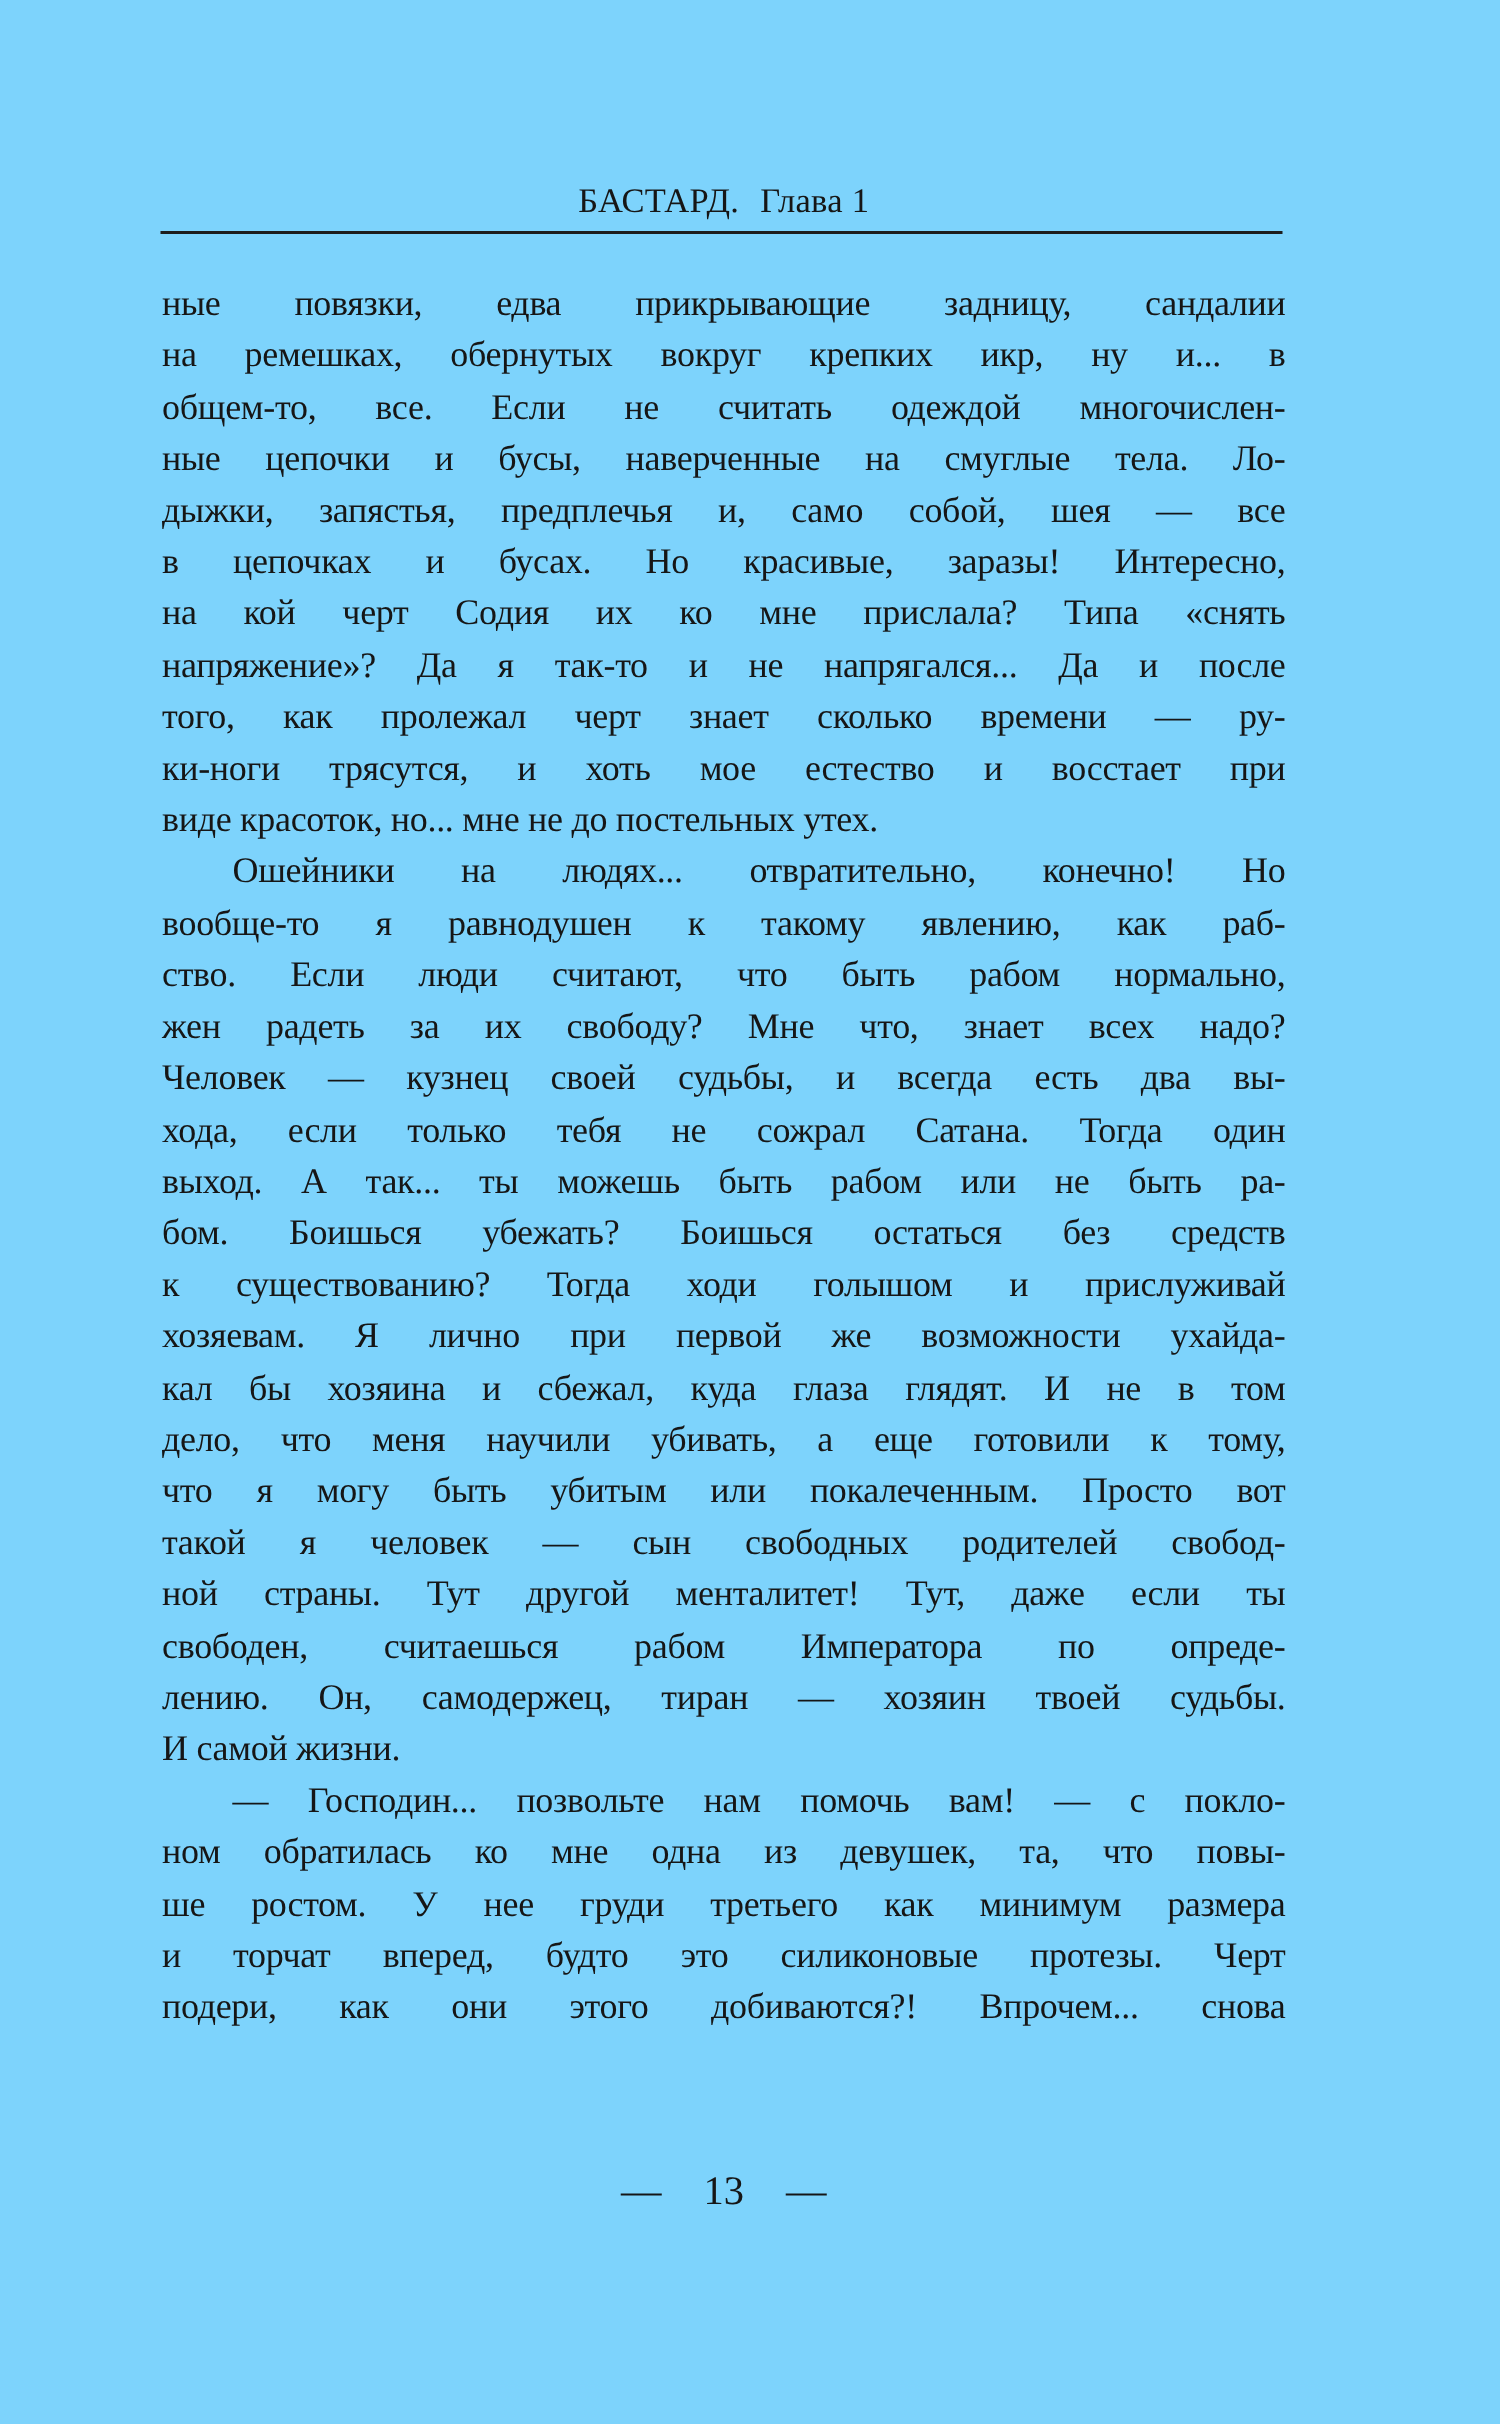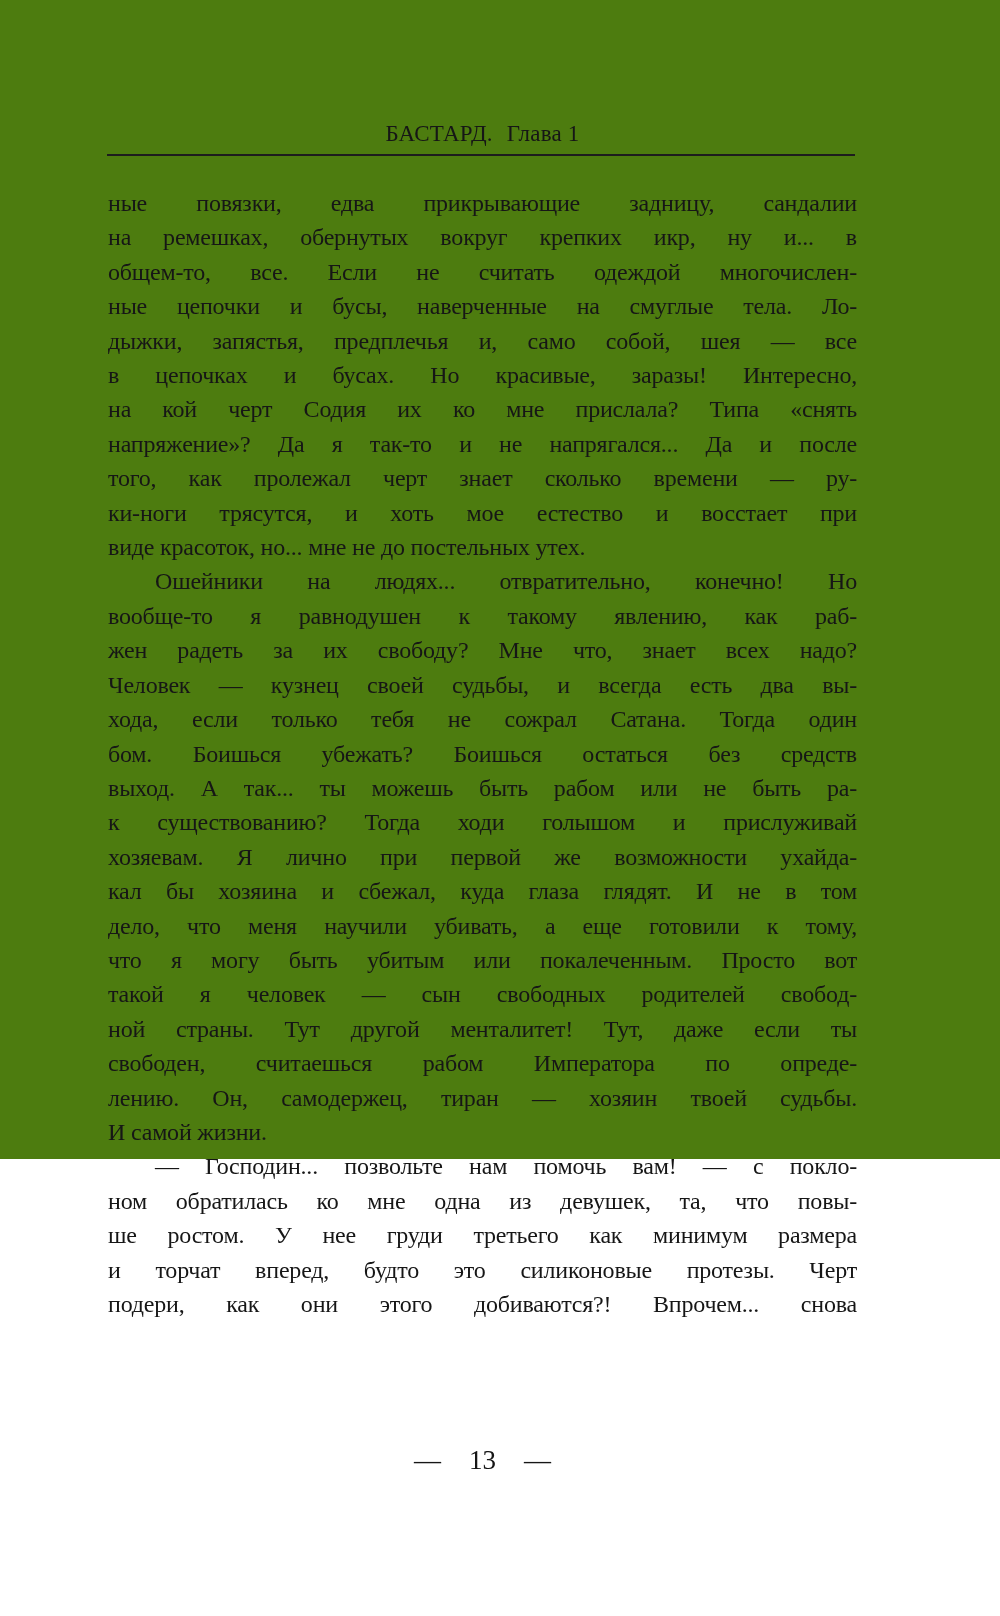--- a/index.html
+++ b/index.html
@@ -10,22 +10,22 @@
   body {
     width: 1000px;
     height: 1616px;
     overflow: hidden;
     font-family: "Liberation Serif", "DejaVu Serif", serif;
     color: #161616;
   }
   .page {
     position: relative;
     width: 1000px;
-    height: 1159px;
-    background: #4d7c0f;
+    height: 1616px;
+    background: #7dd3fc;
   }
   .running-head {
     position: absolute;
     left: 108px;
     top: 120px;
     width: 749px;
     text-align: center;
     font-size: 23px;
     line-height: 28px;
     letter-spacing: 0.2px;
@@ -98,25 +98,26 @@
       <div class="line">ные цепочки и бусы, наверченные на смуглые тела. Ло-</div>
       <div class="line">дыжки, запястья, предплечья и, само собой, шея — все</div>
       <div class="line">в цепочках и бусах. Но красивые, заразы! Интересно,</div>
       <div class="line">на кой черт Содия их ко мне прислала? Типа «снять</div>
       <div class="line">напряжение»? Да я так-то и не напрягался... Да и после</div>
       <div class="line">того, как пролежал черт знает сколько времени — ру-</div>
       <div class="line">ки-ноги трясутся, и хоть мое естество и восстает при</div>
       <div class="line para-end">виде красоток, но... мне не до постельных утех.</div>
       <div class="line indent">Ошейники на людях... отвратительно, конечно! Но</div>
       <div class="line">вообще-то я равнодушен к такому явлению, как раб-</div>
+      <div class="line">ство. Если люди считают, что быть рабом нормально,</div>
       <div class="line">жен радеть за их свободу? Мне что, знает всех надо?</div>
       <div class="line">Человек — кузнец своей судьбы, и всегда есть два вы-</div>
       <div class="line">хода, если только тебя не сожрал Сатана. Тогда один</div>
+      <div class="line">выход. А так... ты можешь быть рабом или не быть ра-</div>
       <div class="line">бом. Боишься убежать? Боишься остаться без средств</div>
-      <div class="line">выход. А так... ты можешь быть рабом или не быть ра-</div>
       <div class="line">к существованию? Тогда ходи голышом и прислуживай</div>
       <div class="line">хозяевам. Я лично при первой же возможности ухайда-</div>
       <div class="line">кал бы хозяина и сбежал, куда глаза глядят. И не в том</div>
       <div class="line">дело, что меня научили убивать, а еще готовили к тому,</div>
       <div class="line">что я могу быть убитым или покалеченным. Просто вот</div>
       <div class="line">такой я человек — сын свободных родителей свобод-</div>
       <div class="line">ной страны. Тут другой менталитет! Тут, даже если ты</div>
       <div class="line">свободен, считаешься рабом Императора по опреде-</div>
       <div class="line">лению. Он, самодержец, тиран — хозяин твоей судьбы.</div>
       <div class="line para-end">И самой жизни.</div>

